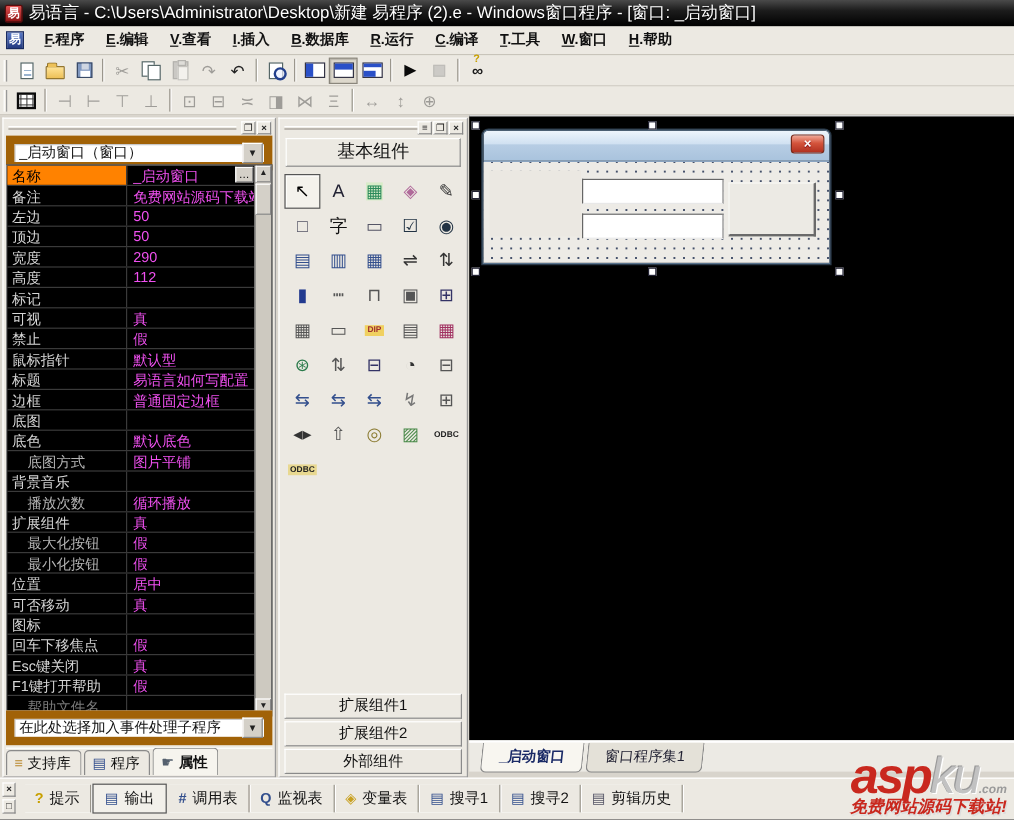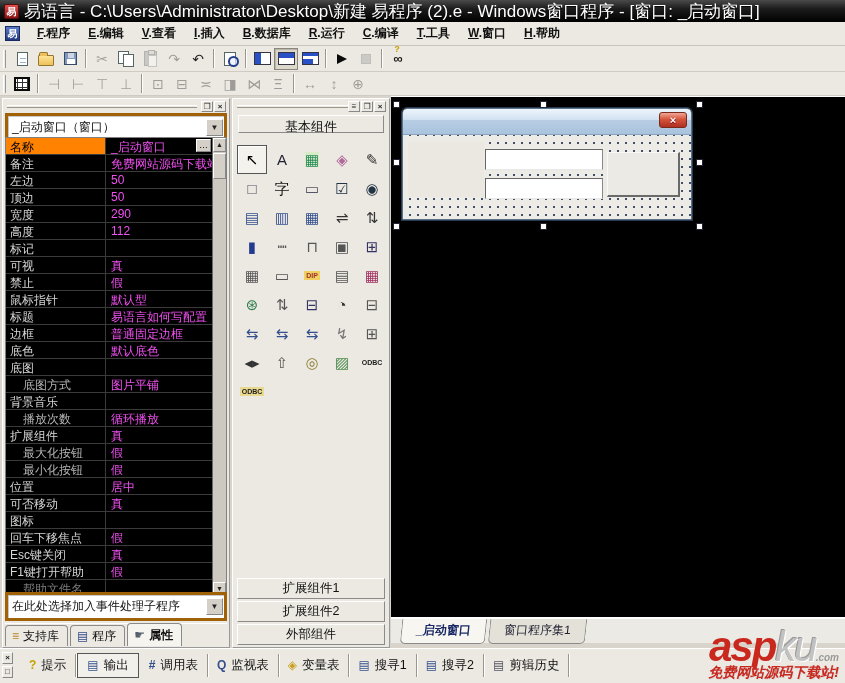--- a/index.html
+++ b/index.html
@@ -6,21 +6,21 @@
     --value_magenta:#f050f0; --selection_orange:#ff8200; --designer_bg:#000000;
     --close_red:#cc4433; --panel_bg:#ece9e2; --title_blue:#cfe0f1;
   }
   *{box-sizing:border-box; margin:0; padding:0; font-family:"Liberation Sans","DejaVu Sans",sans-serif;}
   html,body{background:#444;}
   .app{position:relative;width:845px;height:683px;background:#d8d4cc;overflow:hidden;font-size:12px;color:#111;}
 
   
   .titlebar{position:absolute;left:0;top:0;right:0;height:22px;background:linear-gradient(#4a4a4a,#1c1c1c 40%,#000);display:flex;align-items:center;padding-left:4px;color:#fff;}
   .tb-logo{width:15px;height:15px;background:linear-gradient(#e05050,#8c1414);border:1px solid #5a0d0d;border-radius:2px;color:#fff;font-size:10px;line-height:13px;text-align:center;margin-right:5px;font-weight:bold;}
-  .tb-title{font-size:17px;white-space:nowrap;overflow:hidden;text-shadow:0 1px 1px #000;}
+  .tb-title{font-size:14px;white-space:nowrap;overflow:hidden;text-shadow:0 1px 1px #000;}
 
   
   .menubar{position:absolute;left:0;top:22px;right:0;height:24px;background:var(--panel_bg);border-bottom:1px solid #c8c4ba;display:flex;align-items:center;padding-left:3px;}
   .mdi-icon{width:15px;height:15px;background:linear-gradient(#5a7ac8,#233a80);border:1px solid #182a60;color:#fff;font-size:10px;line-height:13px;text-align:center;margin:0 8px 0 2px;font-weight:bold;}
   .menu-items{display:flex;font-weight:bold;}
   .mi{padding:3px 9px;cursor:default;}
   .mi u{text-decoration:underline;}
 
   
   .toolbar{position:absolute;left:0;right:0;background:var(--panel_bg);display:flex;align-items:center;border-bottom:1px solid #cfcbc2;}
@@ -60,21 +60,21 @@
   .ic.formgrid{width:16px;height:14px;border:2px solid #0a0a0a;background:#fff;background-image:linear-gradient(#333 1px,transparent 1px),linear-gradient(90deg,#333 1px,transparent 1px);background-size:5px 5px;background-position:1px 3px;}
 
   
   .panelbox{position:absolute;background:var(--panel_bg);border:1px solid #999;border-top-color:#fff;border-left-color:#fff;}
   .phead{position:absolute;left:2px;right:2px;top:2px;height:11px;}
   .phead .bar{position:absolute;left:2px;right:30px;top:4px;height:3px;border-top:1px solid #fff;border-bottom:1px solid #968;border-bottom-color:#9a968c;}
   .phbtn{position:absolute;top:0;width:12px;height:11px;background:var(--panel_bg);border:1px solid #888;border-top-color:#fff;border-left-color:#fff;font-size:8px;line-height:9px;text-align:center;color:#222;font-weight:bold;}
 
   
   #left-panel{left:2px;top:98px;width:228px;bottom:35px;}
-  .combo{position:absolute;left:2px;right:2px;height:29px;background:#fff;border:3px solid #a16207;box-shadow:inset 1px 1px 0 #c8c8c8;display:flex;align-items:center;}
+  .combo{position:absolute;left:2px;right:2px;height:29px;background:#fff;border:7px solid #a16207;box-shadow:inset 1px 1px 0 #c8c8c8;display:flex;align-items:center;}
   .combo .ctext{flex:1;padding:0 4px;white-space:nowrap;overflow:hidden;}
   .combo .cbtn{width:17px;height:17px;margin-right:1px;background:#d4d0c8;border:1px solid #888;border-top-color:#fff;border-left-color:#fff;font-size:8px;text-align:center;line-height:15px;color:#222;}
   #prop-combo{top:14px;}
   #event-combo{bottom:26px;}
   #prop-table{position:absolute;left:2px;right:2px;top:38px;bottom:50px;background:#000;border:1px solid #808080;overflow:hidden;}
   #prop-rows{position:absolute;left:0;right:14px;top:0;bottom:0;}
   .prow{height:17px;display:flex;border-bottom:1px solid #3a3a3a;align-items:stretch;}
   .plab{width:100px;padding:1px 0 0 4px;color:#d6d6d6;border-right:1px solid #3a3a3a;white-space:nowrap;overflow:hidden;}
   .pval{flex:1;padding:1px 2px 0 5px;color:var(--value_magenta);white-space:nowrap;overflow:hidden;position:relative;}
   .prow.sel .plab{background:var(--selection_orange);color:#000;}
@@ -85,21 +85,21 @@
   .sarrow{position:absolute;left:0;right:0;height:14px;background:#d4d0c8;border:1px solid #888;border-top-color:#fff;border-left-color:#fff;font-size:7px;text-align:center;line-height:12px;color:#222;}
   .sarrow.up{top:0;} .sarrow.down{bottom:0;}
   .sthumb{position:absolute;left:0;right:0;top:15px;height:26px;background:#d4d0c8;border:1px solid #888;border-top-color:#fff;border-left-color:#fff;}
   #prop-tabs{position:absolute;left:2px;right:2px;bottom:1px;height:23px;display:flex;align-items:flex-end;border-top:1px solid #fff;}
   .ptab{display:flex;align-items:center;gap:4px;padding:3px 8px 3px 6px;background:var(--panel_bg);border:1px solid #8a8a8a;border-bottom:none;border-radius:4px 4px 0 0;margin-right:2px;height:21px;}
   .ptab.act{background:#f6f4ee;font-weight:bold;height:23px;}
   .ptic{font-size:12px;}
 
   
   #mid-panel{left:232px;top:98px;width:158px;bottom:35px;}
-  #basic-btn{position:absolute;left:5px;right:5px;top:16px;height:18px;background:var(--panel_bg);border:1px solid #8a8a8a;border-top-color:#fff;border-left-color:#fff;text-align:center;line-height:21px;font-size:13px;}
+  #basic-btn{position:absolute;left:5px;right:5px;top:16px;height:24px;background:var(--panel_bg);border:1px solid #8a8a8a;border-top-color:#fff;border-left-color:#fff;text-align:center;line-height:21px;font-size:15px;}
   #tbx-grid{position:absolute;left:4px;top:46px;width:150px;display:flex;flex-wrap:wrap;}
   .tbx{width:30px;height:29px;display:flex;align-items:center;justify-content:center;}
   .tbx.tsel{border:1px solid #555;background:#f4f2ec;box-shadow:1px 1px 0 #fff inset;}
   .tbxg{font-size:15px;line-height:1;color:#333;}
   .tbxt{font-size:7px;font-weight:bold;line-height:1.1;padding:1px 2px;letter-spacing:0;}
   #tbx-footer{position:absolute;left:4px;right:4px;bottom:2px;}
   .xbtn{height:21px;margin-top:2px;background:var(--panel_bg);border:1px solid #8a8a8a;border-top-color:#fff;border-left-color:#fff;text-align:center;line-height:19px;font-size:12.5px;}
 
   
   #designer{position:absolute;left:391px;top:96px;right:0;height:521px;background:var(--designer_bg);border-top:1px solid #fff;}
@@ -320,26 +320,26 @@
           </div>
           <div class="prow">
             <span class="plab">标题</span>
             <span class="pval">易语言如何写配置</span>
           </div>
           <div class="prow">
             <span class="plab">边框</span>
             <span class="pval">普通固定边框</span>
           </div>
           <div class="prow">
+            <span class="plab">底图</span>
+            <span class="pval"></span>
+          </div>
+          <div class="prow">
             <span class="plab">底色</span>
             <span class="pval">默认底色</span>
-          </div>
-          <div class="prow">
-            <span class="plab">底图</span>
-            <span class="pval"></span>
           </div>
           <div class="prow ind">
             <span class="plab">底图方式</span>
             <span class="pval">图片平铺</span>
           </div>
           <div class="prow">
             <span class="plab">背景音乐</span>
             <span class="pval"></span>
           </div>
           <div class="prow ind">

